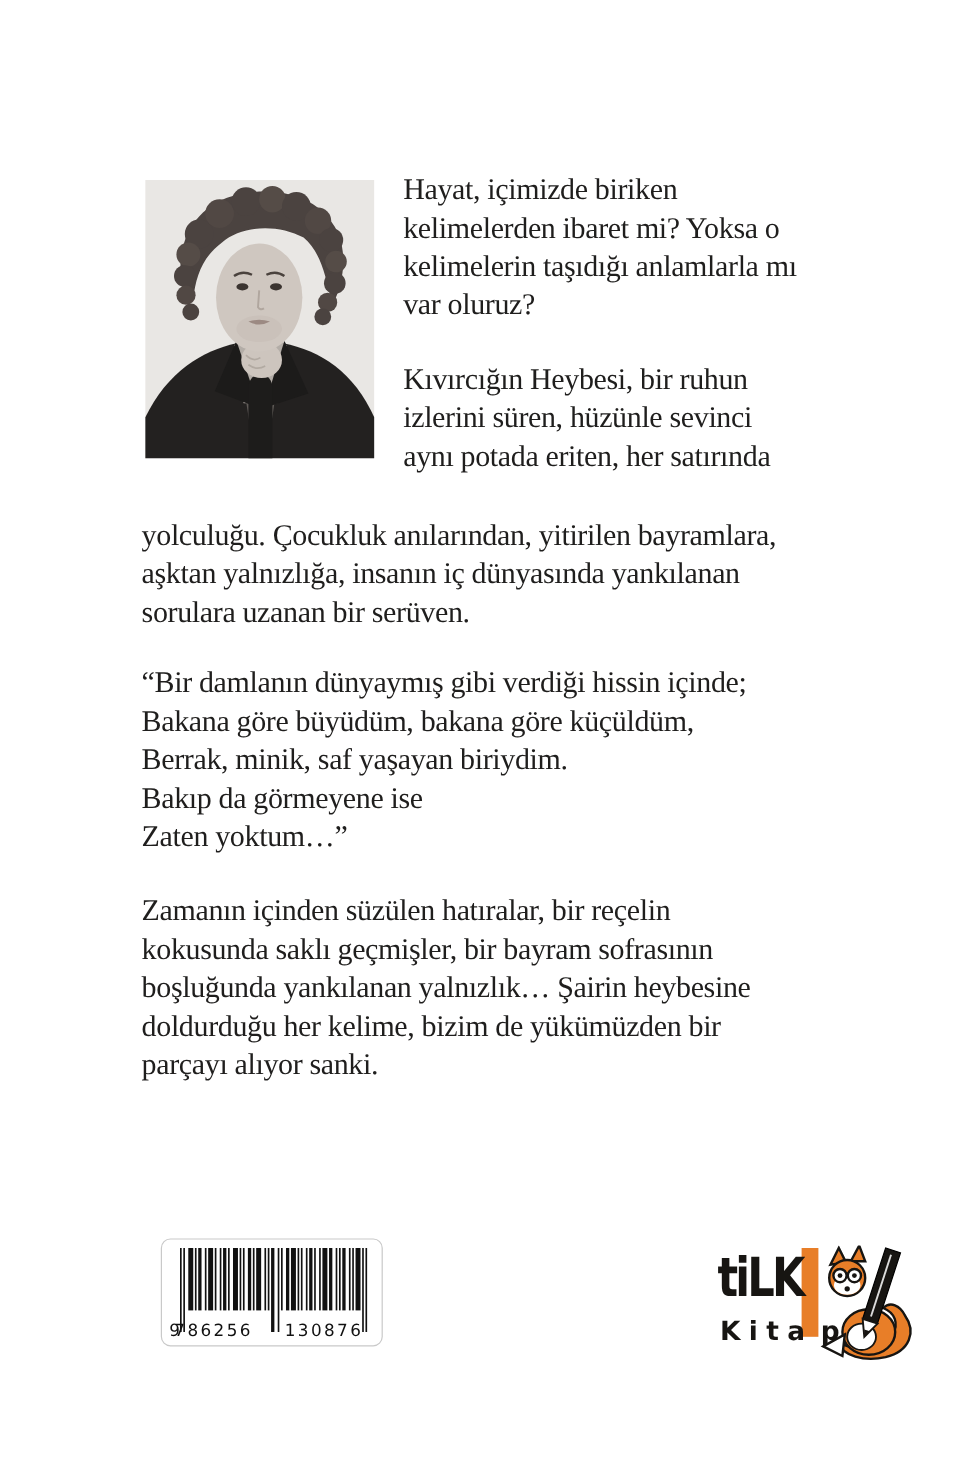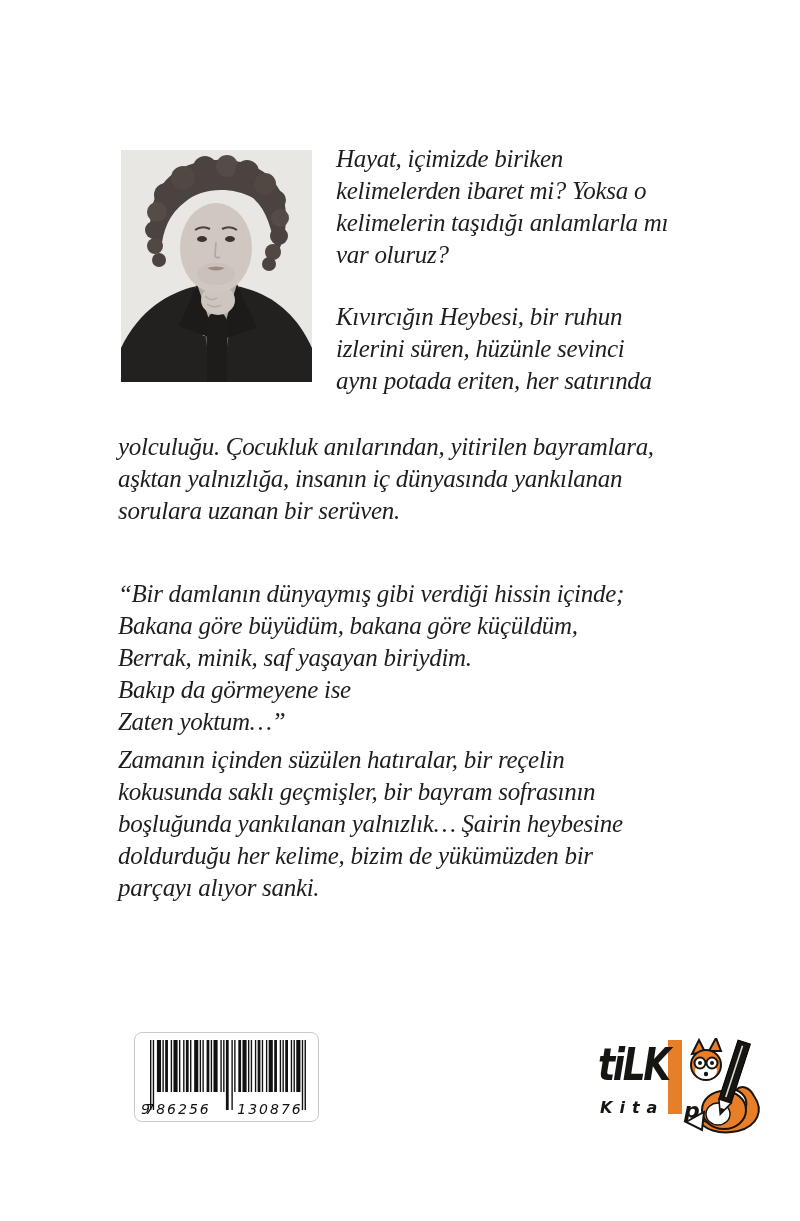--- a/index.html
+++ b/index.html
@@ -3,21 +3,20 @@
 <meta charset="utf-8">
 <style>
   html,body{margin:0;padding:0;background:#fff;}
   .page{
     position:relative;
     width:800px;height:1221px;
     background:#ffffff;
     font-family:"Liberation Serif", serif;
     color:#1f1e1d;
     overflow:hidden;
-    font-style:italic;
   }
   .tblock{position:absolute;font-size:25px;line-height:32px;letter-spacing:-0.3px;white-space:nowrap;}
   .tblock .line{height:32px;}
   .photo-wrap{position:absolute;left:121px;top:150px;width:191px;height:232px;}
   .photo-wrap svg{display:block;}
 
   
   .barcode-box{
     position:absolute;left:134px;top:1032px;width:183px;height:88px;
     background:#ffffff;border:1px solid #c9c9c9;border-radius:8px;
@@ -34,21 +33,21 @@
   
   .logo{position:absolute;left:598px;top:1038px;width:170px;height:100px;font-family:"DejaVu Sans", sans-serif;}
   .logo .orange-bar{position:absolute;left:70px;top:2px;width:14px;height:74px;background:#e87e28;z-index:0;}
   .logo .brand{
     position:absolute;left:0;top:4px;z-index:1;
     font-weight:bold;font-size:45px;letter-spacing:-3px;color:#171512;
     transform:scaleX(0.80);transform-origin:left top;line-height:1;
   }
   .logo .sub-left{
     position:absolute;left:2px;top:62px;z-index:1;
-    font-weight:bold;font-size:16px;letter-spacing:7px;color:#171512;line-height:1;
+    font-weight:bold;font-size:22px;letter-spacing:7px;color:#171512;line-height:1;
   }
   .logo .sub-right{
     position:absolute;left:86px;top:62px;z-index:2;
     font-weight:bold;font-size:22px;color:#171512;line-height:1;
   }
   .logo .fox{position:absolute;left:76px;top:0;z-index:2;}
 </style>
 </head>
 <body>
 
@@ -115,21 +114,21 @@
     <div class="line">izlerini süren, hüzünle sevinci</div>
     <div class="line">aynı potada eriten, her satırında</div>
   </div>
 
   <div class="tblock" style="left:118px;top:431px;">
     <div class="line">yolculuğu. Çocukluk anılarından, yitirilen bayramlara,</div>
     <div class="line">aşktan yalnızlığa, insanın iç dünyasında yankılanan</div>
     <div class="line">sorulara uzanan bir serüven.</div>
   </div>
 
-  <div class="tblock" style="left:118px;top:554px;margin-top:24px;">
+  <div class="tblock" style="left:118px;top:554px;">
     <div class="line">“Bir damlanın dünyaymış gibi verdiği hissin içinde;</div>
     <div class="line">Bakana göre büyüdüm, bakana göre küçüldüm,</div>
     <div class="line">Berrak, minik, saf yaşayan biriydim.</div>
     <div class="line">Bakıp da görmeyene ise</div>
     <div class="line">Zaten yoktum…”</div>
   </div>
 
   <div class="tblock" style="left:118px;top:744px;">
     <div class="line">Zamanın içinden süzülen hatıralar, bir reçelin</div>
     <div class="line">kokusunda saklı geçmişler, bir bayram sofrasının</div>

